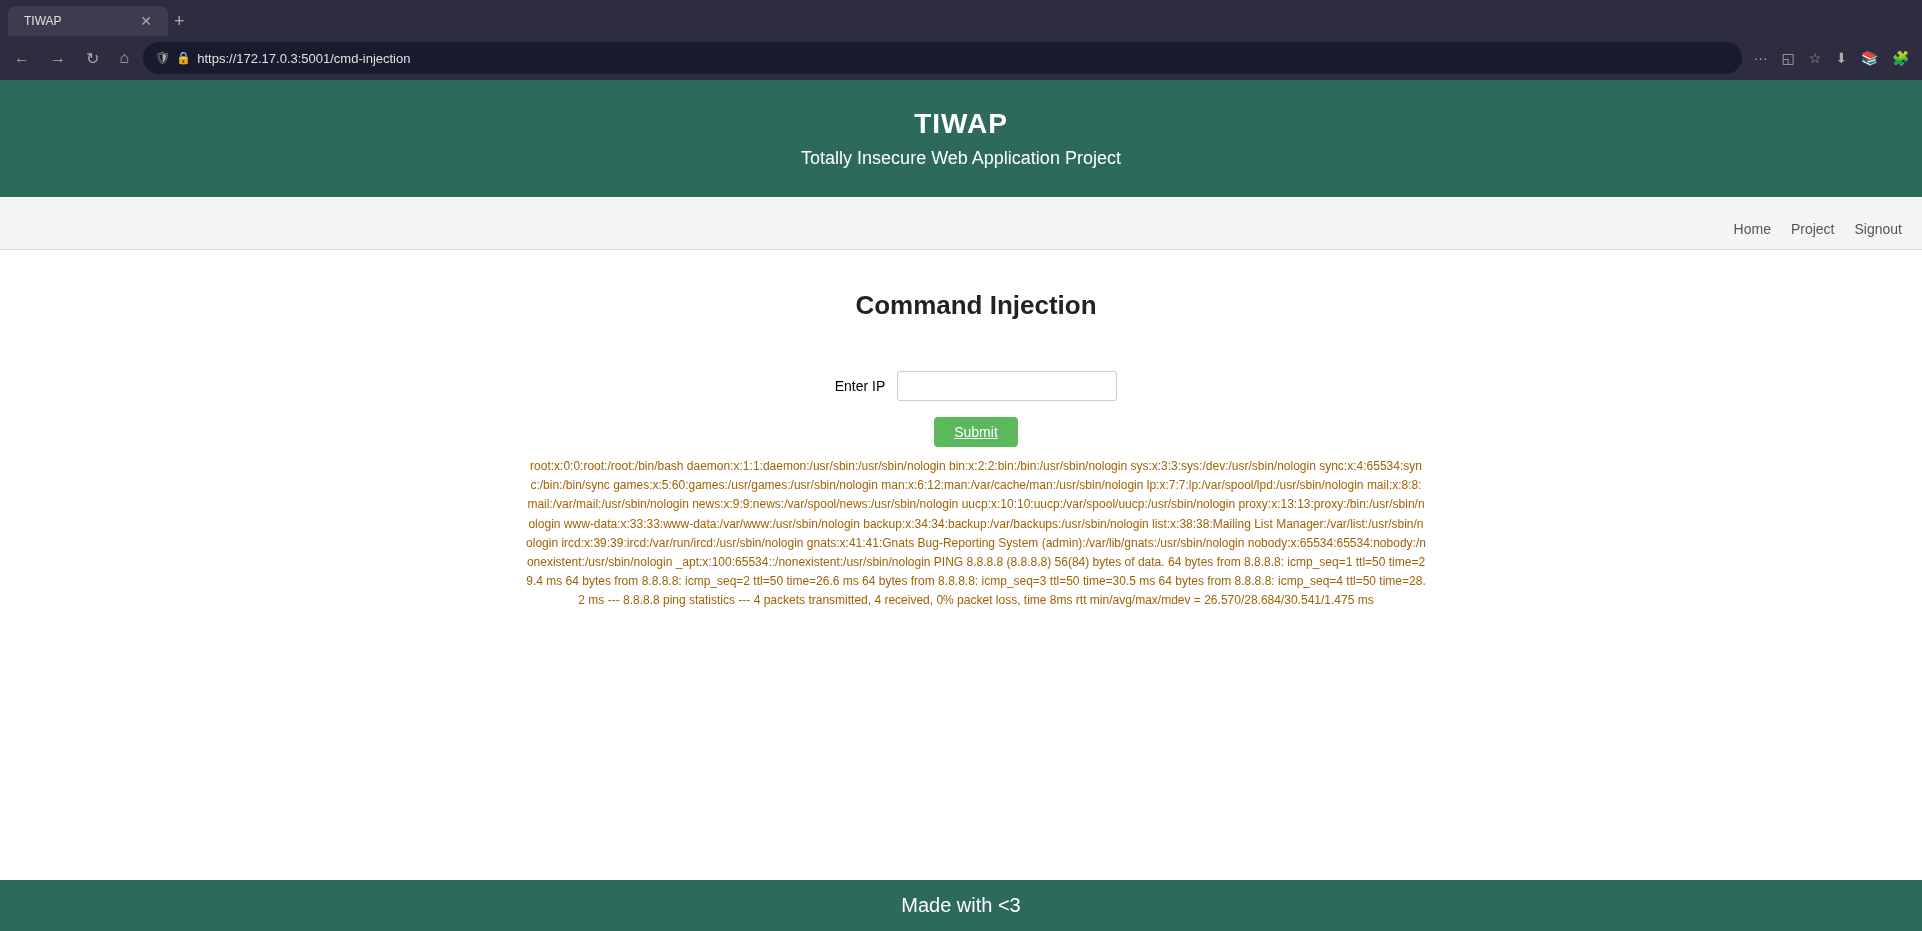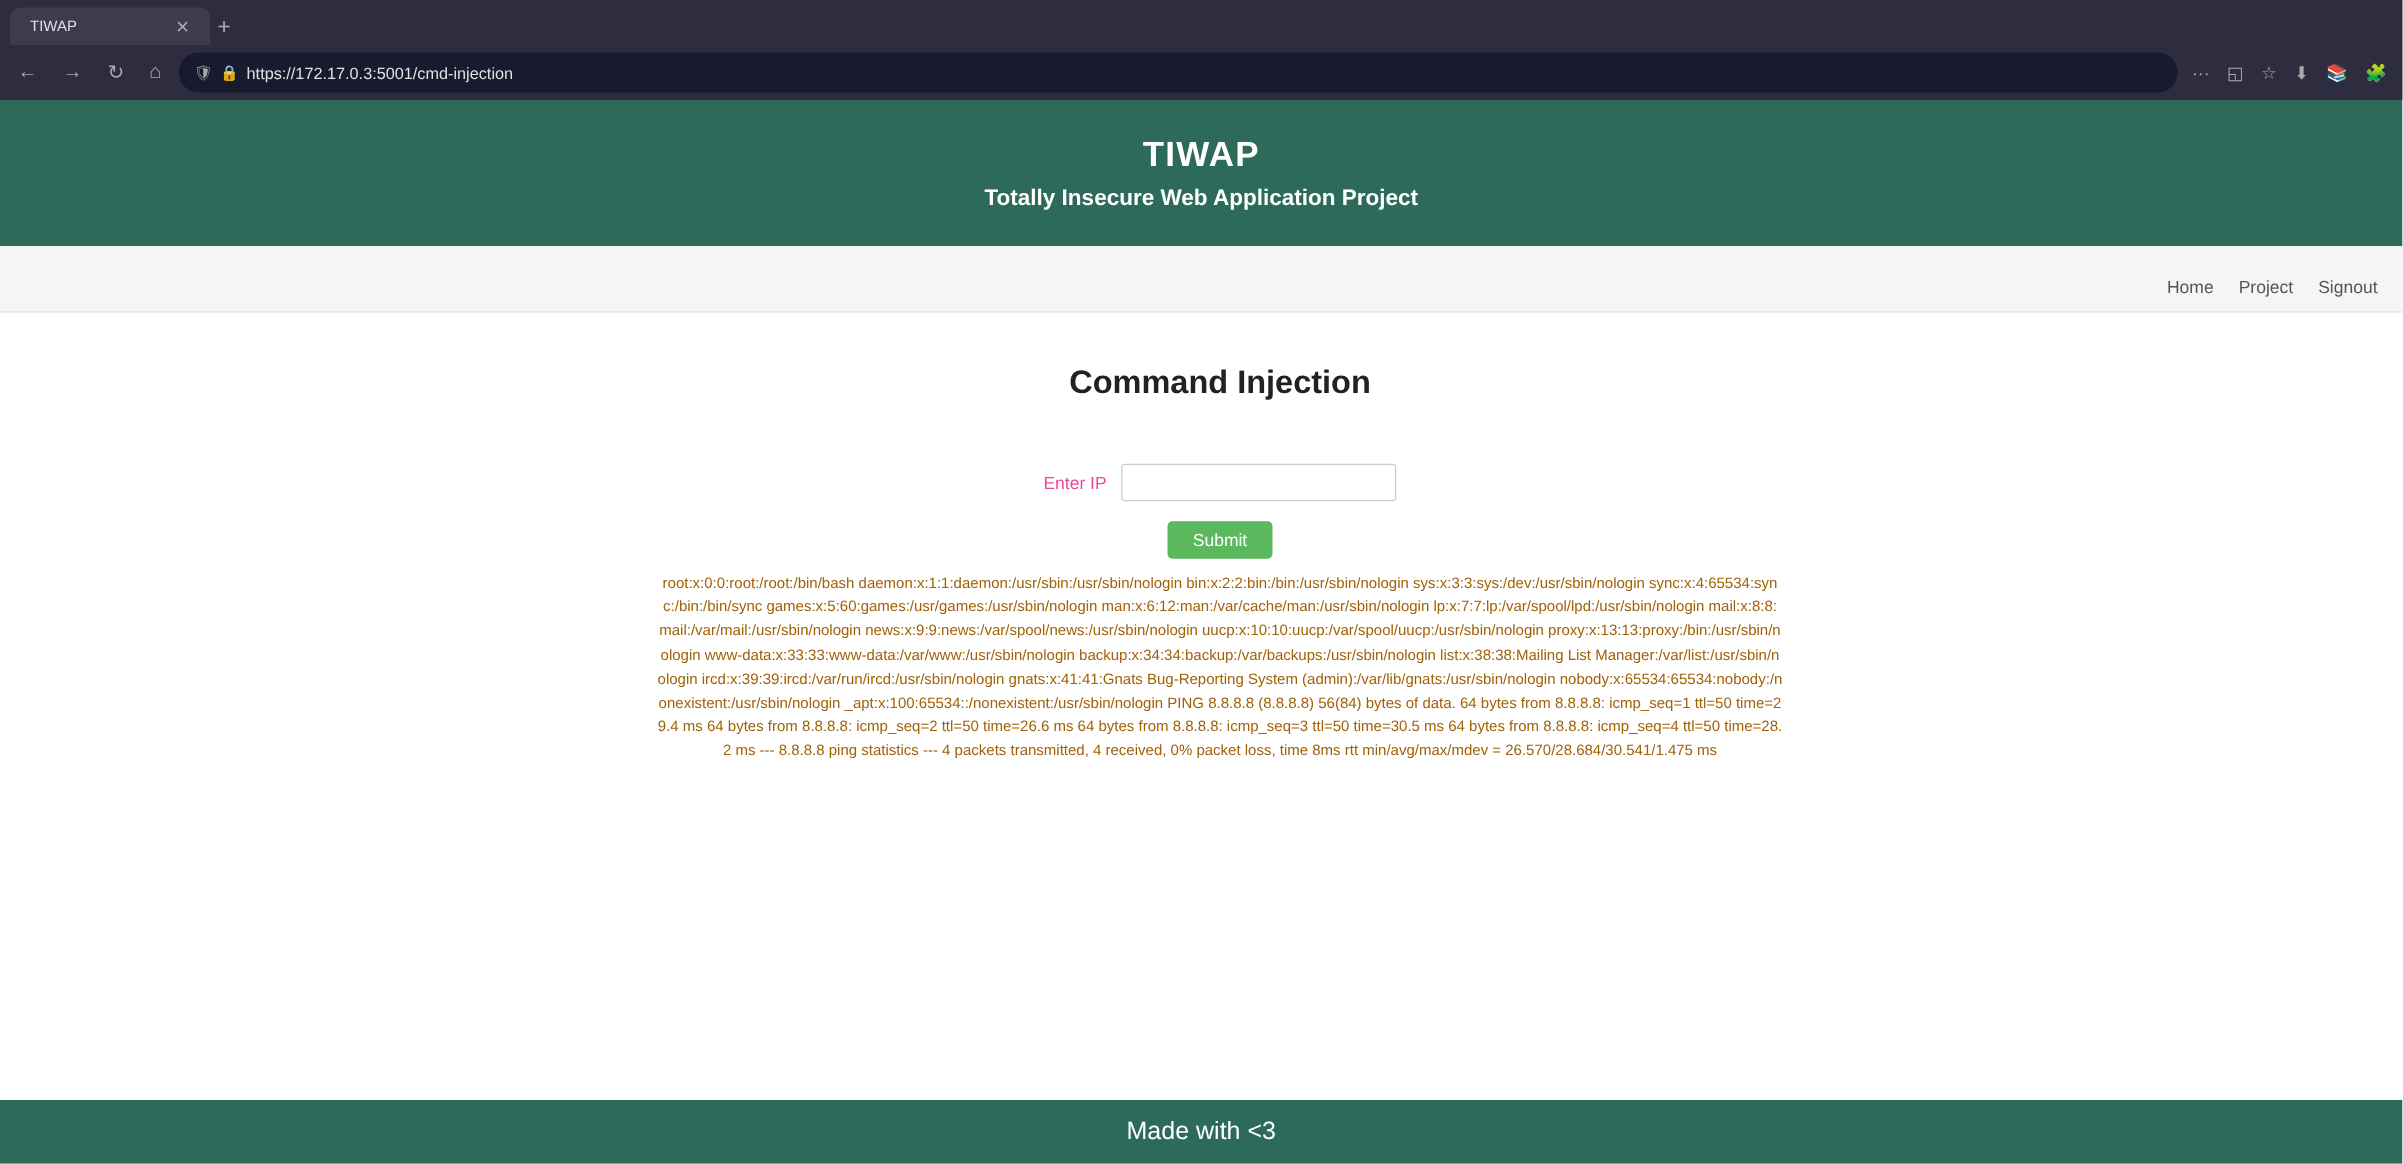--- a/index.html
+++ b/index.html
@@ -138,21 +138,21 @@
 
     .site-title {
       font-size: 28px;
       font-weight: bold;
       letter-spacing: 1px;
       margin-bottom: 8px;
     }
 
     .site-subtitle {
       font-size: 18px;
-      font-weight: bold;
+      font-weight: normal;
     }
 
     
     .nav-bar {
       background: #f5f5f5;
       border-bottom: 1px solid #e0e0e0;
       padding: 12px 20px;
       display: flex;
       justify-content: flex-end;
       gap: 20px;
@@ -185,41 +185,42 @@
 
     .form-group {
       display: flex;
       align-items: center;
       gap: 12px;
       margin-bottom: 16px;
     }
 
     .form-label {
       font-size: 14px;
-      color: #ec4899;
+      color: #000000;
       font-weight: normal;
     }
 
     .ip-input {
       width: 220px;
       padding: 6px 10px;
       border: 1px solid #ccc;
       border-radius: 3px;
       font-size: 14px;
       outline: none;
     }
 
     .submit-btn {
       background: #5cb85c;
       color: white;
       border: none;
       padding: 7px 20px;
       border-radius: 4px;
       font-size: 14px;
       cursor: pointer;
+      text-decoration: underline;
     }
 
     .output-area {
       max-width: 900px;
       width: 100%;
       text-align: center;
       font-size: 12px;
       color: #a16207;
       line-height: 1.6;
       margin-top: 10px;

